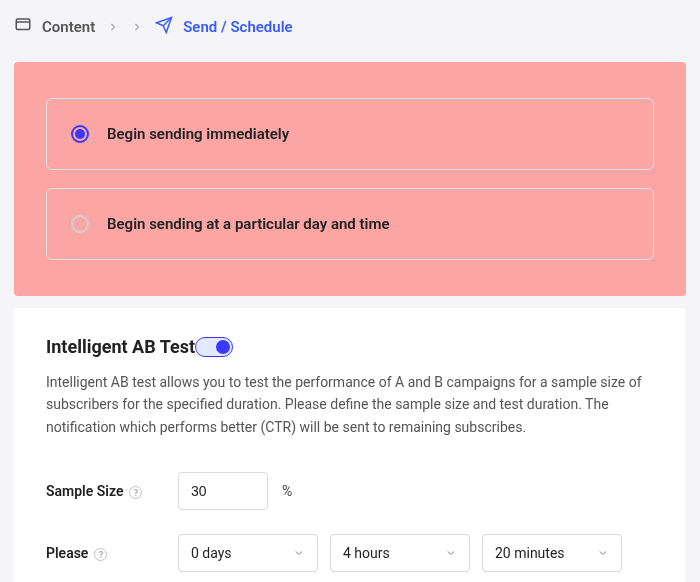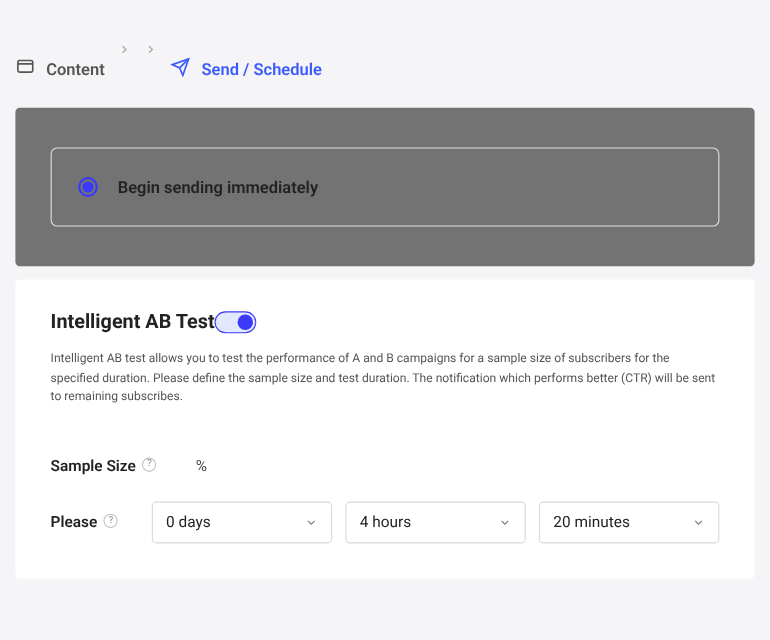--- a/index.html
+++ b/index.html
@@ -18,33 +18,32 @@
       gap: 12px;
     }
     .bc-item {
       display: flex;
       align-items: center;
       gap: 10px;
       color: #555;
       font-size: 15px;
       font-weight: 600;
       cursor: pointer;
-      margin-top: 36px;
     }
     .bc-item svg { width: 18px; height: 18px; }
     .bc-chevron {
       color: #aaa;
       display: flex;
       align-items: center;
     }
     .bc-item.active { color: #3b5afc; }
     .bc-item.active svg { stroke: #3b5afc; }
 
     .card {
-      background: #737373;
+      background: #fca5a5;
       margin: 8px 14px 0 14px;
       border-radius: 4px;
       padding: 36px 32px 18px 32px;
     }
     .option-box {
       border: 1px solid #e2e2e6;
       border-radius: 6px;
       padding: 26px 24px;
       display: flex;
       align-items: center;
@@ -94,37 +93,37 @@
     }
     .toggle::after {
       content: "";
       position: absolute;
       right: 2px; top: 2px;
       width: 14px; height: 14px;
       background: #3b3afc;
       border-radius: 50%;
     }
     .section-desc {
-      font-size: 11px;
+      font-size: 14px;
       color: #555;
       line-height: 1.6;
-      margin-bottom: 46px;
+      margin-bottom: 34px;
     }
     .field-row {
       display: flex;
       align-items: center;
       gap: 14px;
       margin-bottom: 24px;
     }
     .field-label {
       font-size: 14px;
       font-weight: 600;
       color: #222;
       display: flex;
-      align-items: flex-start;
+      align-items: flex-end;
       gap: 6px;
       width: 118px;
     }
     .help-icon {
       width: 13px; height: 13px;
       border: 1px solid #c1c1c6;
       border-radius: 50%;
       color: #a8a8ae;
       font-size: 9px;
       display: inline-flex;
@@ -141,21 +140,21 @@
       color: #222;
     }
     .pct { font-size: 14px; color: #444; }
     .select {
       display: flex;
       align-items: center;
       justify-content: space-between;
       border: 1px solid #d8d8de;
       border-radius: 4px;
       padding: 10px 12px;
-      width: 164px;
+      width: 140px;
       font-size: 14px;
       color: #222;
       cursor: pointer;
       background: #fff;
     }
     .select svg { width: 12px; height: 12px; stroke: #777; }
     .select-row { display: flex; gap: 12px; }
   </style>
 </head>
 <body>
@@ -189,34 +188,39 @@
     </span>
     <span>Send / Schedule</span>
   </div>
 </div>
 
 <div class="card">
   <div class="option-box">
     <span class="radio checked"></span>
     <span class="option-label">Begin sending immediately</span>
   </div>
+  <div class="option-box">
+    <span class="radio unchecked"></span>
+    <span class="option-label">Begin sending at a particular day and time</span>
+  </div>
 </div>
 
 <div class="section">
   <div class="section-header">
     <span class="section-title">Intelligent AB Test</span>
     <span class="toggle"></span>
   </div>
   <p class="section-desc">Intelligent AB test allows you to test the performance of A and B campaigns for a sample size of subscribers for the specified duration. Please define the sample size and test duration. The notification which performs better (CTR) will be sent to remaining subscribes.</p>
 
   <div class="field-row">
     <span class="field-label">
       <span>Sample Size</span>
       <span class="help-icon">?</span>
     </span>
+    <input class="text-input" value="30" style="">
     <span class="pct">%</span>
   </div>
 
   <div class="field-row">
     <span class="field-label">
       <span>Please</span>
       <span class="help-icon">?</span>
     </span>
     <div class="select-row">
       <div class="select">

